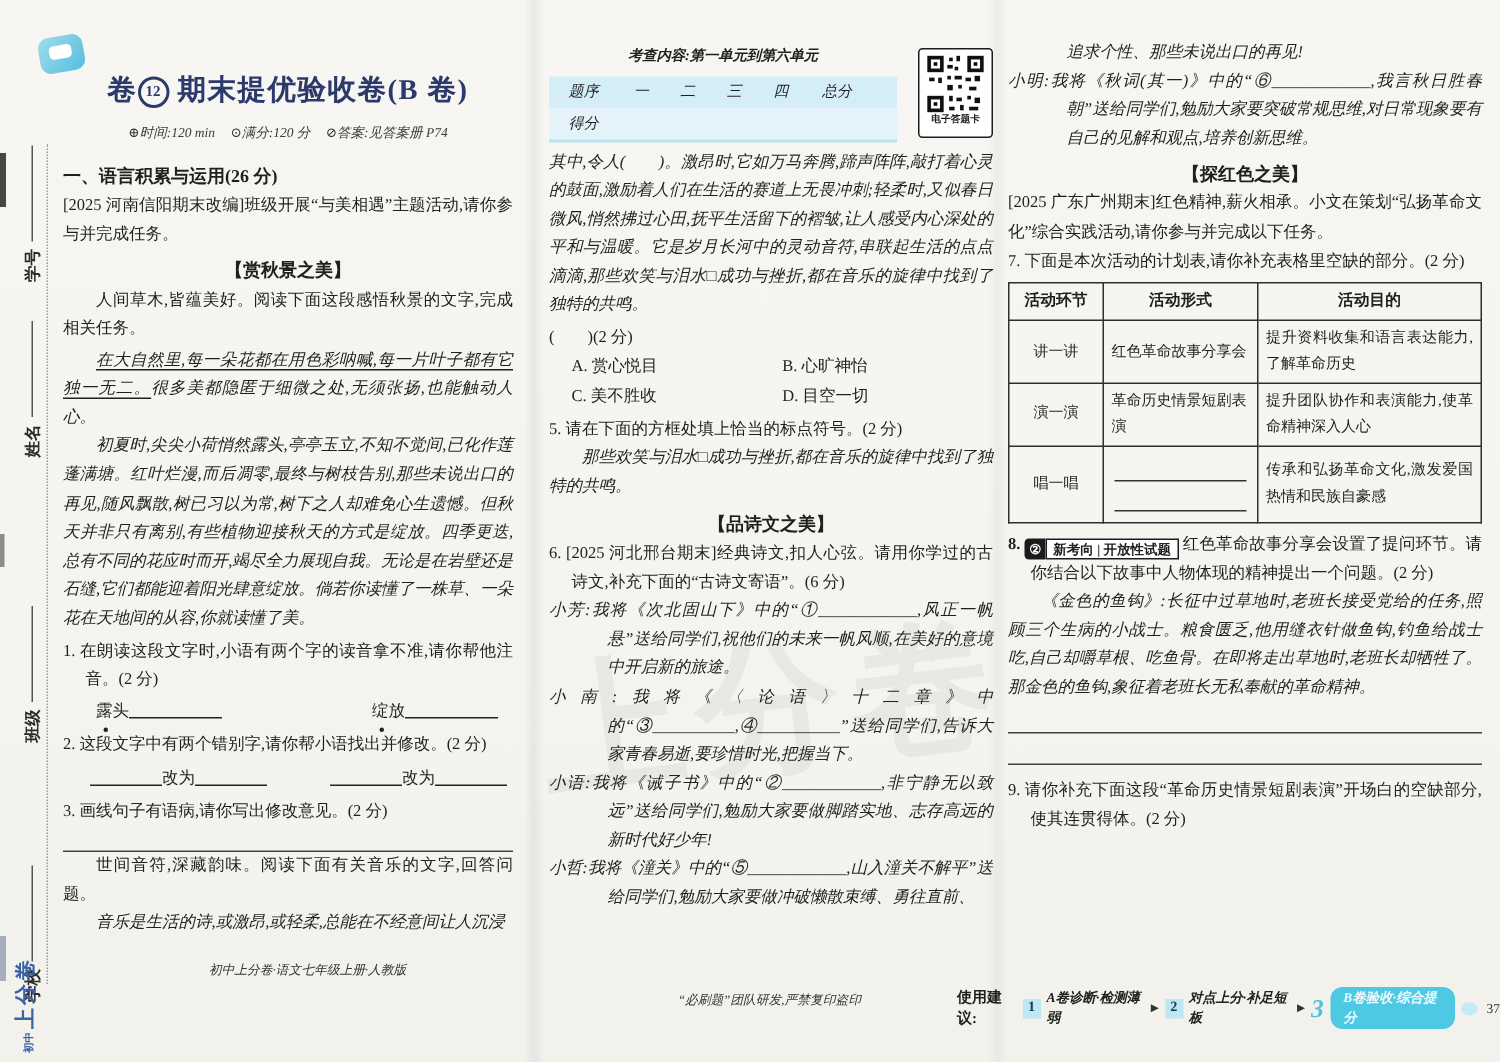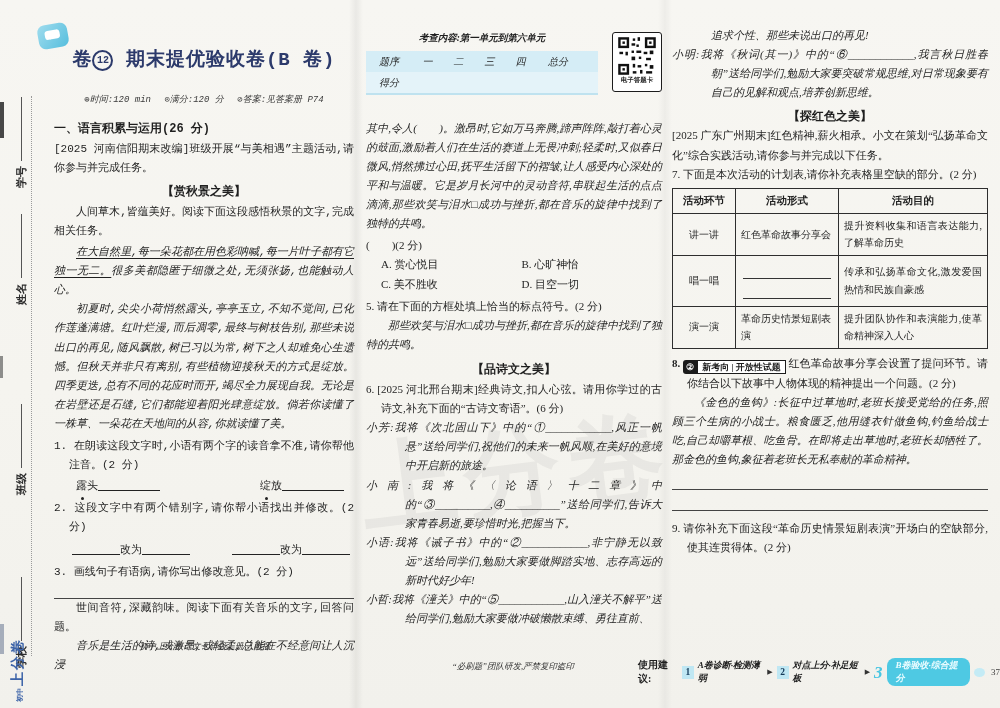--- a/index.html
+++ b/index.html
@@ -9,32 +9,32 @@
   p{margin:0;}
   .fs{font-size:11px;line-height:1.74;}
   .j{text-align:justify;}
   .it{font-style:italic;}
   .b{font-weight:700;}
   .hang{padding-left:15px;text-indent:-15px;}
   .dlg{padding-left:39px;text-indent:-39px;}
   .ind2{text-indent:2em;}
   .bl{display:inline-block;border-bottom:1px solid #222;height:12px;vertical-align:-2px;}
   
-  #col-left{position:absolute;left:54px;top:18px;width:300px;font-family:Liberation Mono, monospace;}
+  #col-left{position:absolute;left:42px;top:18px;width:300px;}
   #col-mid{position:absolute;left:366px;top:30px;width:296px;}
   #col-right{position:absolute;left:672px;top:26px;width:316px;}
   
   .brandicon{position:absolute;left:-16px;top:6px;width:30px;height:24px;border-radius:7px;
              background:linear-gradient(135deg,#9fdcee,#56bedd);transform:rotate(-10deg);}
   .brandicon i{position:absolute;left:7px;top:6px;width:15px;height:9px;background:#fff;border-radius:3px;display:block;}
   .brandicon i:after{content:"";position:absolute;left:2px;bottom:-3px;border:3px solid transparent;border-top-color:#fff;}
   .title{margin-top:26px;text-align:center;font-weight:700;font-size:19px;color:#2c3a6b;letter-spacing:1px;}
   .circ{display:inline-block;width:17px;height:17px;border:2px solid #2c3a6b;border-radius:50%;
         font-size:10px;line-height:17px;text-align:center;vertical-align:2px;letter-spacing:0;}
-  .meta{margin-top:16px;text-align:center;font-size:9px;color:#3a3a3a;font-style:italic;}
+  .meta{margin-top:4px;text-align:center;font-size:9px;color:#3a3a3a;font-style:italic;}
   .meta span{margin:0 4px;white-space:nowrap;}
   .sec{margin-top:10px;font-weight:700;font-size:12px;}
   .sub{margin-top:4px;text-align:center;font-weight:700;font-size:12px;}
   .ul-sent{text-decoration:underline;text-underline-offset:3px;}
   .du{position:relative;display:inline-block;}
   .du:after{content:"";position:absolute;left:5px;bottom:-3px;width:3px;height:3px;border-radius:50%;background:#222;}
   .q1row{display:flex;justify-content:space-between;padding:2px 10px 0 22px;}
   .q2row{display:flex;justify-content:space-between;padding:4px 4px 0 18px;font-size:11px;}
   .ansline{border-bottom:1px solid #444;height:20px;}
   
@@ -193,21 +193,21 @@
             <rect x="3" y="25" width="5" height="5"></rect>
           </g>
         <g fill="#111">
             <rect x="4.5" y="4.5" width="2" height="2"></rect>
             <rect x="26.5" y="4.5" width="2" height="2"></rect>
             <rect x="4.5" y="26.5" width="2" height="2"></rect>
           </g>
       </svg>
       <div class="qrcap">电子答题卡</div>
     </div>
-    <p class="j it" style="margin-top:24px;">其中,令人(　　)。激昂时,它如万马奔腾,蹄声阵阵,敲打着心灵的鼓面,激励着人们在生活的赛道上无畏冲刺;轻柔时,又似春日微风,悄然拂过心田,抚平生活留下的褶皱,让人感受内心深处的平和与温暖。它是岁月长河中的灵动音符,串联起生活的点点滴滴,那些欢笑与泪水□成功与挫折,都在音乐的旋律中找到了独特的共鸣。</p>
+    <p class="j it" style="margin-top:4px;">其中,令人(　　)。激昂时,它如万马奔腾,蹄声阵阵,敲打着心灵的鼓面,激励着人们在生活的赛道上无畏冲刺;轻柔时,又似春日微风,悄然拂过心田,抚平生活留下的褶皱,让人感受内心深处的平和与温暖。它是岁月长河中的灵动音符,串联起生活的点点滴滴,那些欢笑与泪水□成功与挫折,都在音乐的旋律中找到了独特的共鸣。</p>
     <div class="q4line" style="margin-top:3px;">
       <span>(　　)(2 分)</span>
     </div>
     <div class="optrow">
       <span>A. 赏心悦目</span>
       <span>B. 心旷神怡</span>
     </div>
     <div class="optrow">
       <span>C. 美不胜收</span>
       <span>D. 目空一切</span>
@@ -235,31 +235,31 @@
         <th>活动环节</th>
         <th>活动形式</th>
         <th>活动目的</th>
       </tr>
       <tr>
         <td class="cell-env">讲一讲</td>
         <td class="cell-form">红色革命故事分享会</td>
         <td class="j">提升资料收集和语言表达能力,了解革命历史</td>
       </tr>
       <tr>
+        <td class="cell-env">演一演</td>
+        <td class="cell-form">革命历史情景短剧表演</td>
+        <td class="j">提升团队协作和表演能力,使革命精神深入人心</td>
+      </tr>
+      <tr>
         <td class="cell-env">唱一唱</td>
         <td class="cell-form">
           <div class="formline"></div>
           <div class="formline"></div>
         </td>
         <td class="j">传承和弘扬革命文化,激发爱国热情和民族自豪感</td>
-      </tr>
-      <tr>
-        <td class="cell-env">演一演</td>
-        <td class="cell-form">革命历史情景短剧表演</td>
-        <td class="j">提升团队协作和表演能力,使革命精神深入人心</td>
       </tr>
     </tbody>
       </table>
     <p class="j hang" style="margin-top:5px;"><span class="b">8.</span>
       <span class="badge">
           <span class="bnum">②</span>
           <span class="btxt">新考向 | 开放性试题</span>
         </span>
       <span>红色革命故事分享会设置了提问环节。请你结合以下故事中人物体现的精神提出一个问题。(2 分)</span></p>
     <p class="j it ind2">《金色的鱼钩》:长征中过草地时,老班长接受党给的任务,照顾三个生病的小战士。粮食匮乏,他用缝衣针做鱼钩,钓鱼给战士吃,自己却嚼草根、吃鱼骨。在即将走出草地时,老班长却牺牲了。那金色的鱼钩,象征着老班长无私奉献的革命精神。</p>

